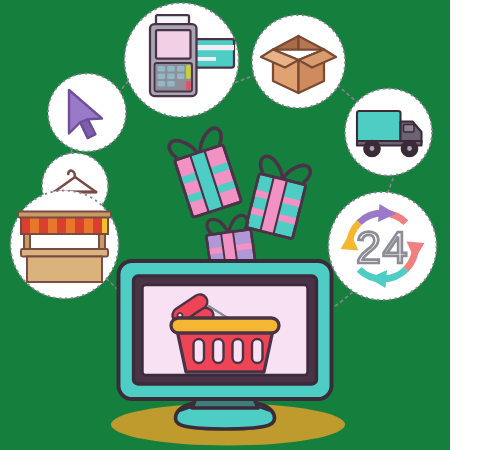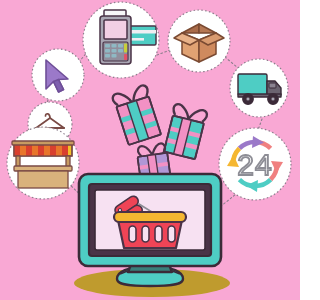--- a/index.html
+++ b/index.html
@@ -7,21 +7,21 @@
     padding: 0;
     background: #ffffff;
   }
   body {
     font-family: "Liberation Sans", sans-serif;
   }
   #stage {
     position: relative;
     width: 300px;
     height: 300px;
-    background: #f9a8d4;
+    background: #15803d;
     overflow: hidden;
   }
   #stage svg {
     display: block;
   }
   .nolabel { display: none; }
 </style>
 </head>
 <body>
 

